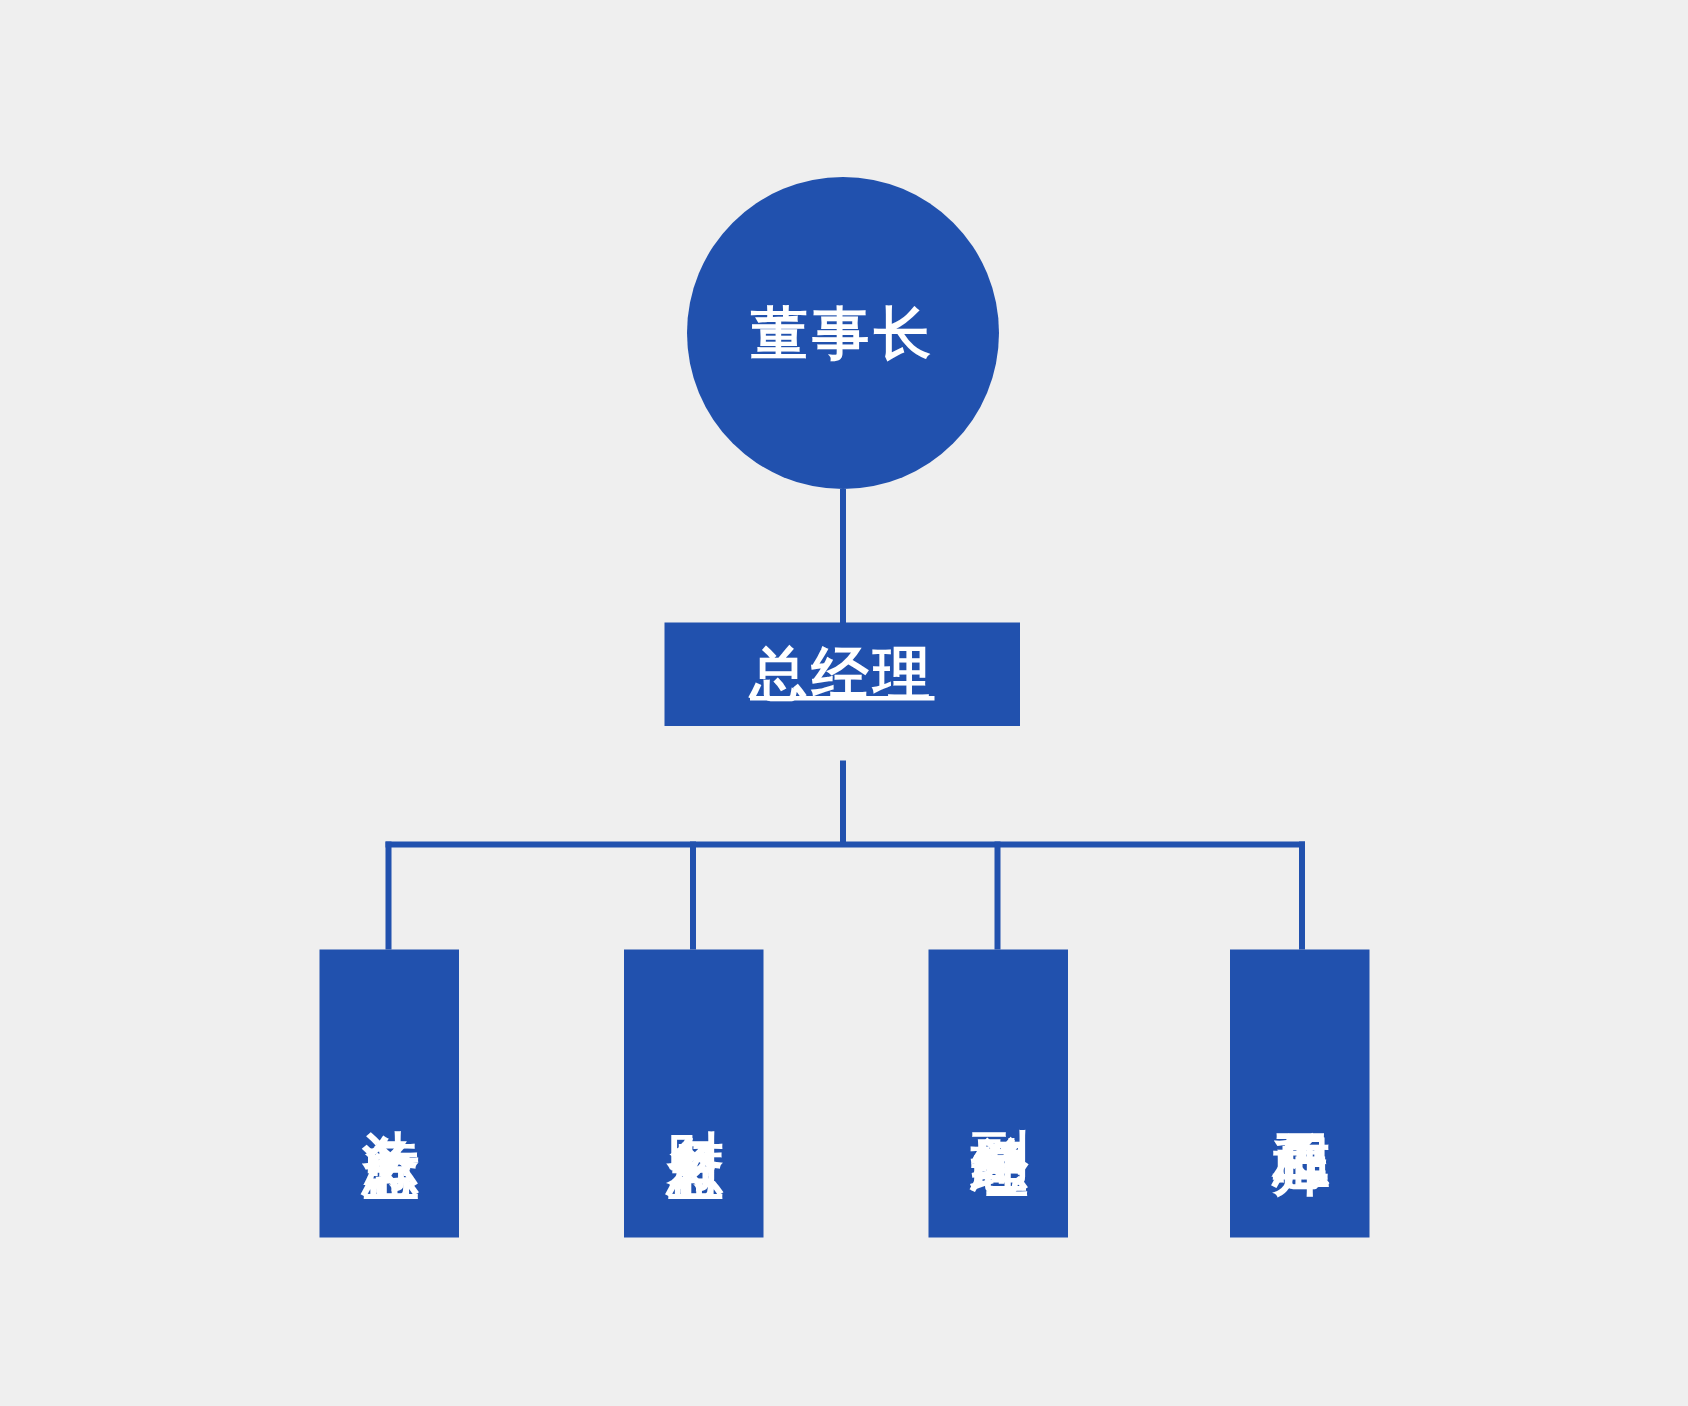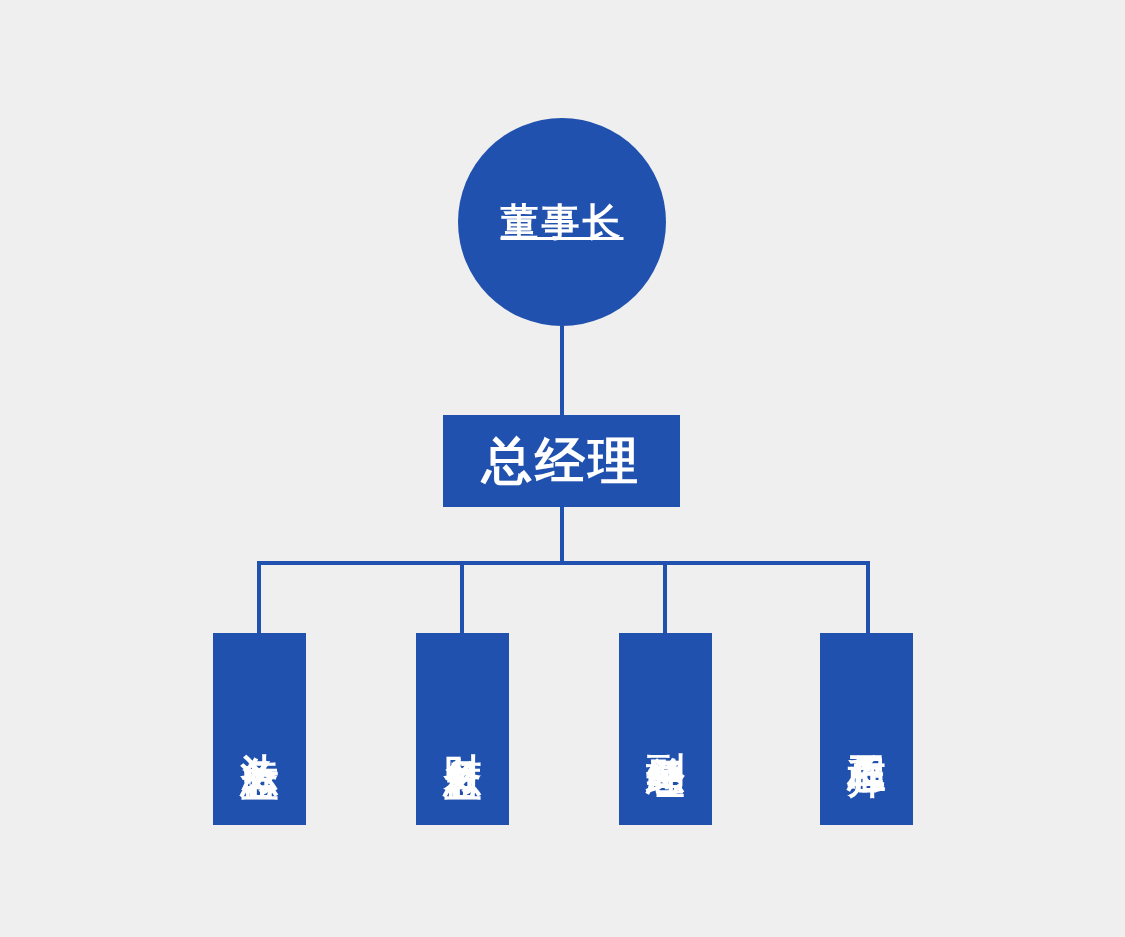--- a/index.html
+++ b/index.html
@@ -29,29 +29,29 @@
     text-align: center;
   }
   .node-circle {
     left: 458px;
     top: 118px;
     width: 208px;
     height: 208px;
     border-radius: 50%;
     font-size: 38px;
     letter-spacing: 3px;
-    text-decoration: underline;
   }
   .node-rect-wide {
     left: 443px;
     top: 415px;
     width: 237px;
-    height: 92px;
-    font-size: 50px;
+    height: 69px;
+    font-size: 38px;
     letter-spacing: 3px;
+    text-decoration: underline;
   }
   .node-rect-tall {
     top: 633px;
     width: 93px;
     height: 192px;
     font-size: 38px;
   }
   .node-rect-tall .v-label {
     writing-mode: vertical-rl;
     text-orientation: upright;

